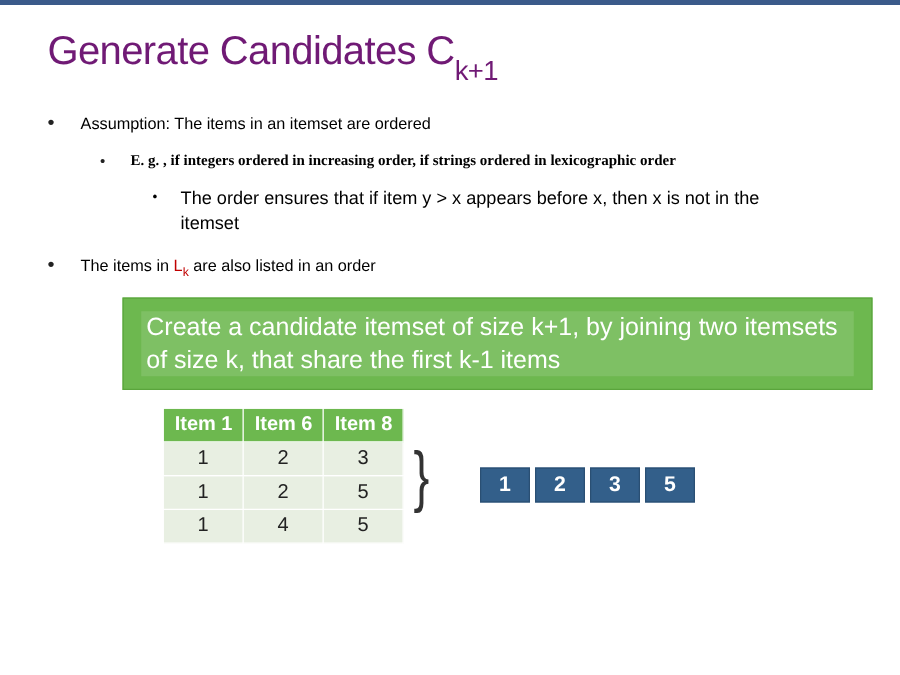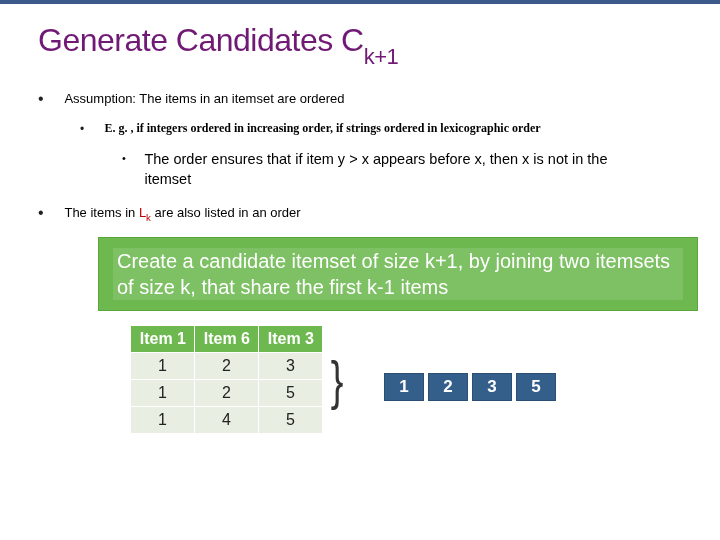--- a/index.html
+++ b/index.html
@@ -180,21 +180,21 @@
   <div class="green-box">
     <div class="inner">Create a candidate itemset of size k+1, by joining two itemsets of size k, that share the first k-1 items</div>
   </div>
 
   <div class="bottom-area">
     <table class="src-table">
       <thead>
         <tr>
           <th>Item 1</th>
           <th>Item 6</th>
-          <th>Item 3</th>
+          <th>Item 8</th>
         </tr>
       </thead>
       <tbody>
         <tr>
           <td>1</td>
           <td>2</td>
           <td>3</td>
         </tr>
         <tr>
           <td>1</td>

